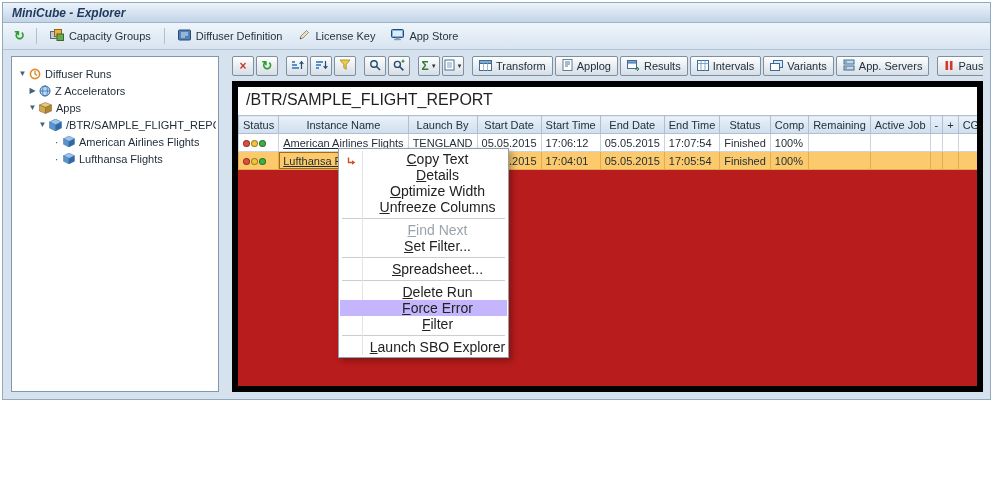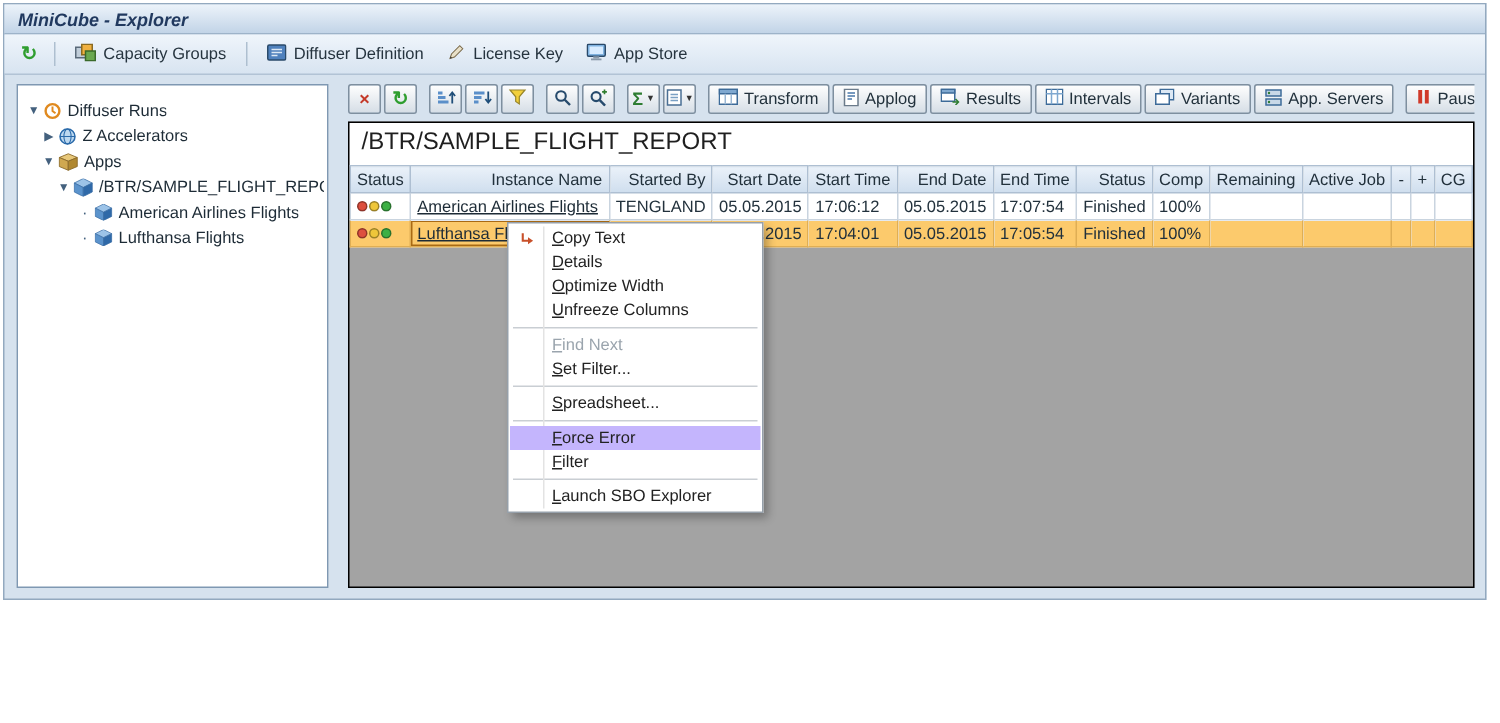--- a/index.html
+++ b/index.html
@@ -46,41 +46,41 @@
               justify-content:center; padding:0 2px; }
   .btn { height:20px; border:1px solid #7e8f9f; border-radius:2px;
          background:linear-gradient(#fefefe,#d6dee6); display:flex; align-items:center; gap:4px;
          font-size:11px; color:#22313c; padding:0 6px; white-space:nowrap;
          font-family:"Liberation Sans", sans-serif; }
   .ggap { width:4px; flex:0 0 4px; }
   .red-x { color:#c43a2a; font-weight:bold; font-size:12px; line-height:10px; }
   .sum-glyph { color:#2e7d32; font-weight:bold; font-size:12px; line-height:11px; }
   .caret { font-size:6px; color:#333; margin-left:2px; }
 
-  .grid-frame { flex:1; border:1px solid #000000; background:#a3a3a3; display:flex; flex-direction:column; overflow:hidden; }
+  .grid-frame { flex:1; border:6px solid #000000; background:#b91c1c; display:flex; flex-direction:column; overflow:hidden; }
   .grid-title { background:#ffffff; font-size:16px; color:#1f1f1f; padding:4px 8px 6px 8px; flex:0 0 auto; }
 
   table.alv { border-collapse:collapse; table-layout:fixed; font-size:11px; background:#ffffff; }
   .alv th { background:linear-gradient(#eaf1f9,#cfdeee); border:1px solid #aebfd2;
-            font-weight:normal; text-align:right; padding:1px 4px; height:18px; color:#22313c;
+            font-weight:normal; text-align:center; padding:1px 4px; height:18px; color:#22313c;
             white-space:nowrap; overflow:hidden; }
   .alv td { border:1px solid #c9d4df; padding:1px 4px; height:18px; color:#22313c;
             white-space:nowrap; overflow:hidden; background:#ffffff; }
   tr.row-selected td { background:#fcca6c; border-color:#dfae54; }
   tr.row-selected td.cell-inst { box-shadow: inset 0 0 0 1px #a96a14; }
   .inst-link { text-decoration:underline; color:#1d2b36; }
   .lights { display:inline-flex; gap:1px; align-items:center; }
   .light { width:7px; height:7px; border-radius:50%; display:inline-block; border:1px solid rgba(0,0,0,.35); }
   .l-red { background:#dd4f3f; } .l-yellow { background:#eec63a; } .l-green { background:#3cb044; }
 
   
   .context-menu { position:absolute; left:338px; top:148px; width:171px; background:#ffffff;
                   border:1px solid #96a0aa; box-shadow:3px 3px 6px rgba(0,0,0,.30); padding:2px 1px; z-index:10; }
   .context-menu::before { content:""; position:absolute; left:23px; top:2px; bottom:2px; width:1px; background:#e3e3e3; }
-  .menu-item { position:relative; height:16px; line-height:16px; font-size:11px; color:#222; padding-left:28px; }
+  .menu-item { position:relative; height:16px; line-height:16px; font-size:14px; color:#222; padding-left:28px;text-align:center; }
   .menu-item .mlabel { display:block; }
   .menu-item .mlabel::first-letter { text-decoration:underline; }
   .menu-item.disabled { color:#9aa4ad; }
   .menu-item.highlight { background:#c4b5fd; }
   .menu-sep { height:1px; background:#c9ced3; margin:3px 2px; }
   .menu-icon { position:absolute; left:6px; top:3px; }
 </style>
 </head>
 <body>
 
@@ -334,21 +334,21 @@
               <col style="width:58px">
               <col style="width:56px">
               <col style="width:12px">
             <col style="width:12px">
               <col style="width:22px">
           </colgroup>
           <thead>
             <tr>
               <th>Status</th>
               <th>Instance Name</th>
-              <th>Started By</th>
+              <th>Launch By</th>
               <th>Start Date</th>
               <th>Start Time</th>
               <th>End Date</th>
               <th>End Time</th>
               <th>Status</th>
               <th>Comp</th>
               <th>Remaining</th>
               <th>Active Job</th>
               <th>-</th>
               <th>+</th>
@@ -426,20 +426,23 @@
       <span class="mlabel">Find Next</span>
     </div>
   <div class="menu-item">
       <span class="mlabel">Set Filter...</span>
     </div>
   <div class="menu-sep"></div>
   <div class="menu-item">
       <span class="mlabel">Spreadsheet...</span>
     </div>
   <div class="menu-sep"></div>
+  <div class="menu-item">
+      <span class="mlabel">Delete Run</span>
+    </div>
   <div class="menu-item highlight">
       <span class="mlabel">Force Error</span>
     </div>
   <div class="menu-item">
       <span class="mlabel">Filter</span>
     </div>
   <div class="menu-sep"></div>
   <div class="menu-item">
       <span class="mlabel">Launch SBO Explorer</span>
     </div>

